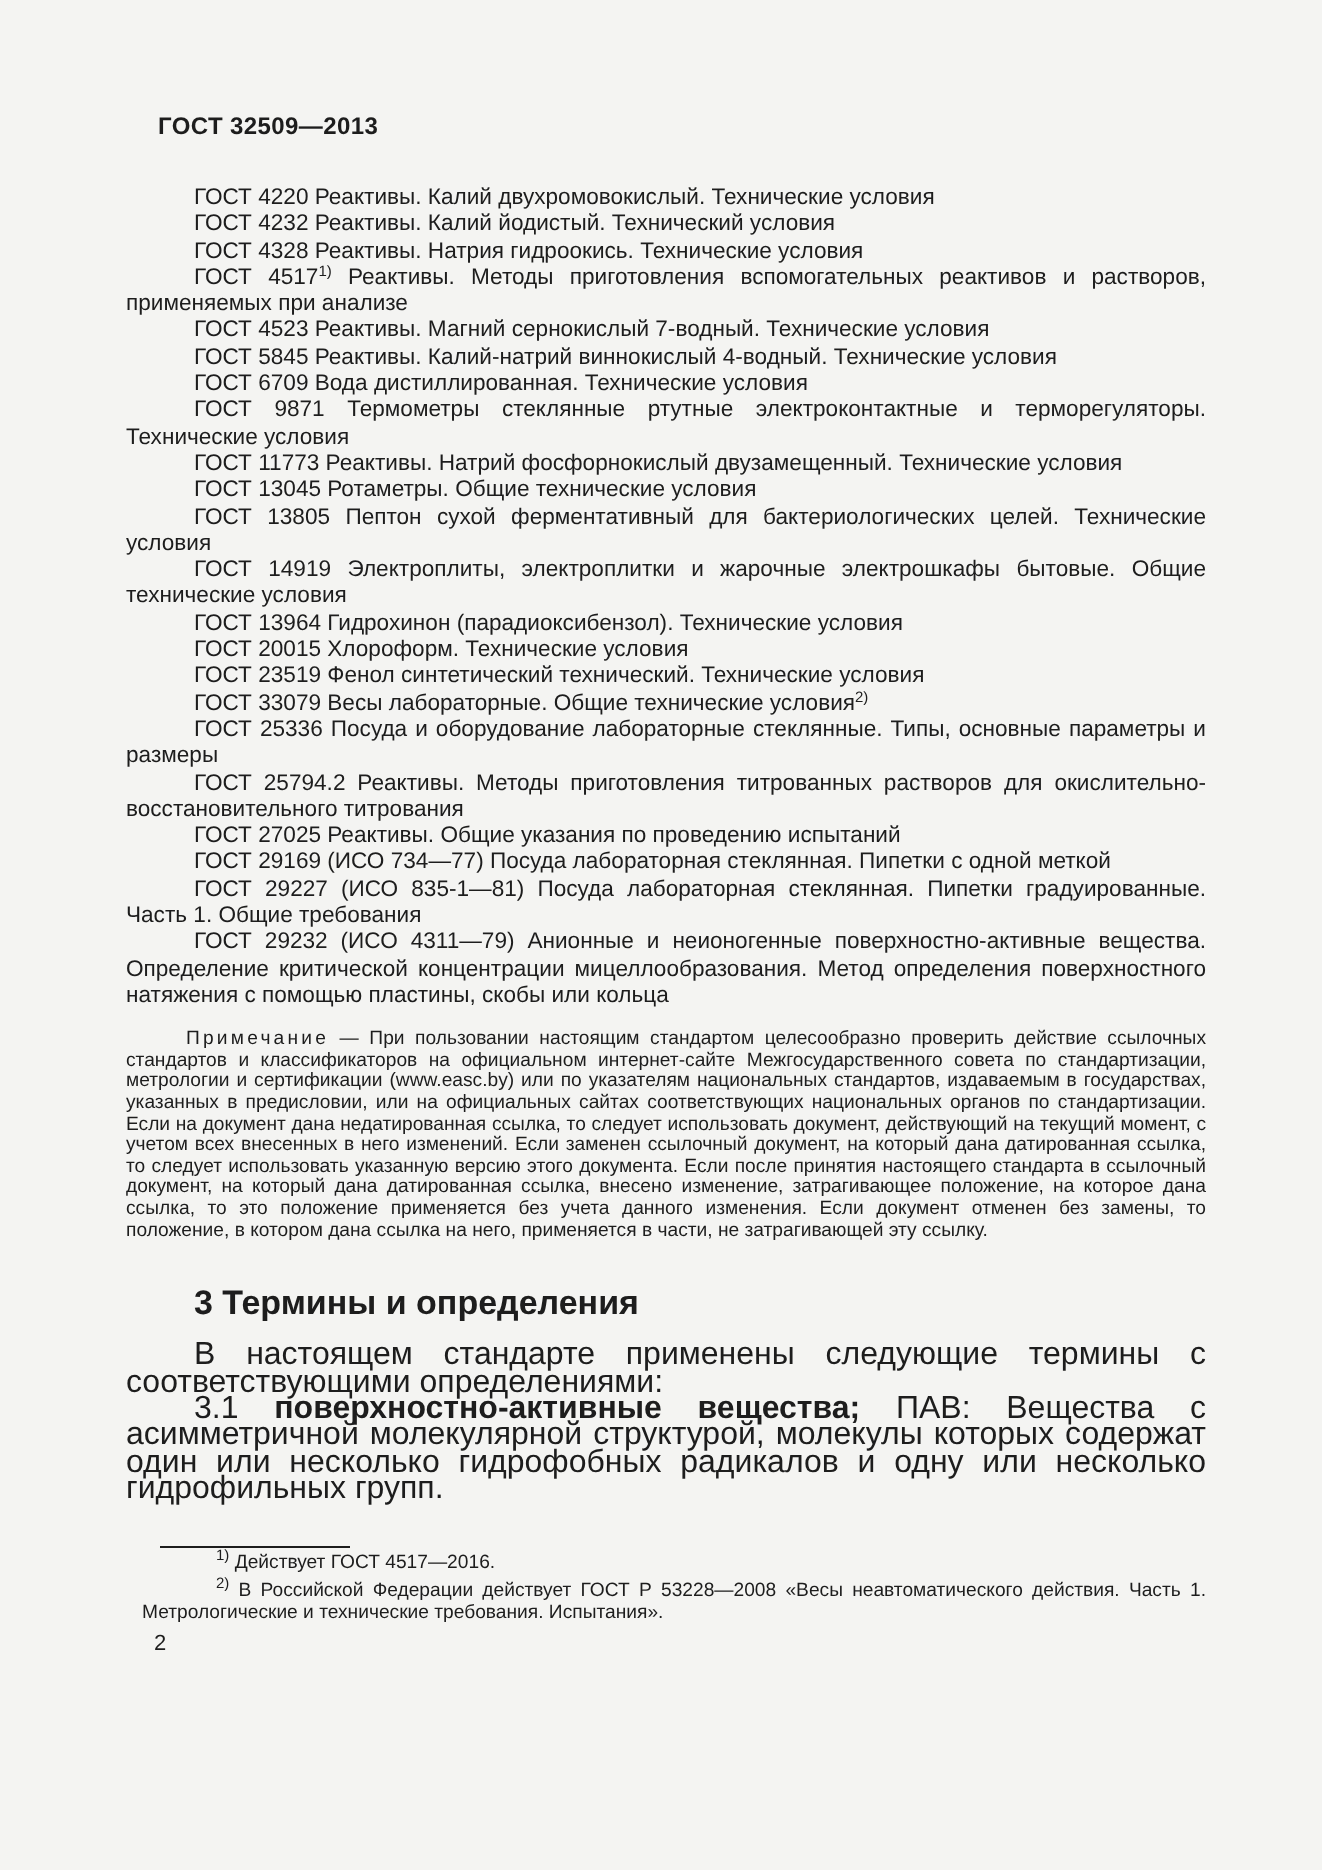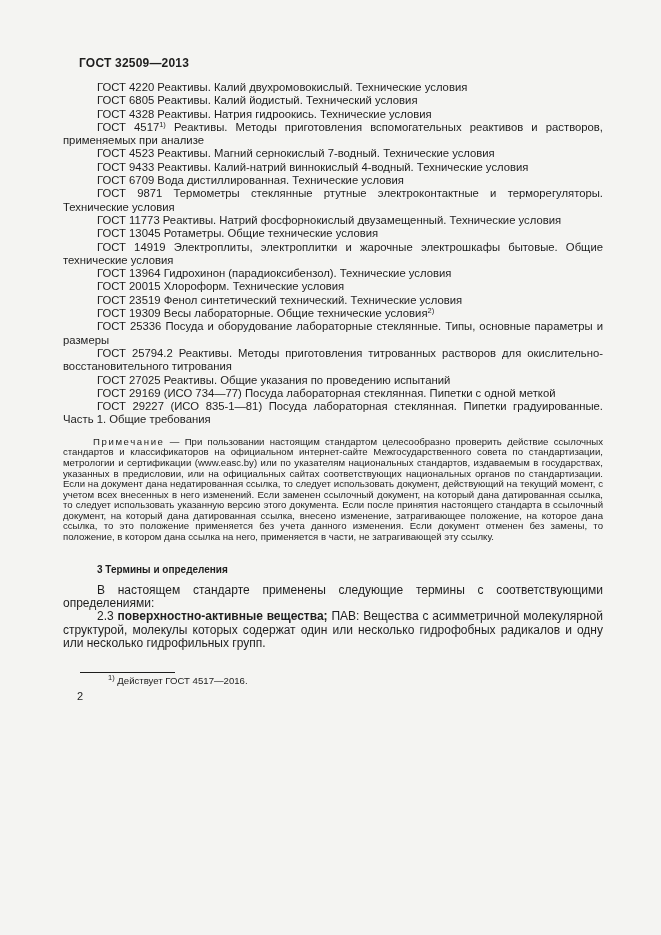--- a/index.html
+++ b/index.html
@@ -17,21 +17,21 @@
     width: 661px;
     height: 935px;
     padding: 56px 58px 16px 63px;
   }
   .running-header {
     font-size: 12px;
     font-weight: bold;
     letter-spacing: .2px;
     margin-left: 16px;
   }
-  .refs { margin-top: 11px; }
+  .refs { margin-top: 23px; }
   .refs p {
     margin: 0;
     font-size: 11.3px;
     line-height: 13.3px;
     text-align: justify;
     text-indent: 34px;
   }
   sup {
     font-size: 7.5px;
     line-height: 0;
@@ -40,27 +40,27 @@
   .note {
     margin-top: 10px;
     font-size: 9.6px;
     line-height: 10.6px;
     text-align: justify;
     text-indent: 30px;
   }
   .note-label { letter-spacing: 1.6px; }
   .section-heading {
     margin: 21px 0 9px 0;
-    font-size: 10px;
+    font-size: 17px;
     font-weight: bold;
     text-indent: 34px;
   }
   .body-par {
     margin: 0;
-    font-size: 12px;
+    font-size: 16px;
     line-height: 13.4px;
     text-align: justify;
     text-indent: 34px;
   }
   .footnotes {
     margin-top: 21px;
     margin-left: 8px;
     font-size: 9.6px;
     line-height: 10.6px;
   }
@@ -84,51 +84,54 @@
 </style>
 </head>
 <body>
 
 <div class="page">
 
   <div class="running-header">ГОСТ 32509—2013</div>
 
   <div class="refs">
     <p>ГОСТ 4220 Реактивы. Калий двухромовокислый. Технические условия</p>
-    <p>ГОСТ 6805 Реактивы. Калий йодистый. Технический условия</p>
+    <p>ГОСТ 4232 Реактивы. Калий йодистый. Технический условия</p>
     <p>ГОСТ 4328 Реактивы. Натрия гидроокись. Технические условия</p>
     <p><span>ГОСТ 4517</span><sup>1)</sup><span> Реактивы. Методы приготовления вспомогательных реактивов и растворов, применяемых при анализе</span></p>
     <p>ГОСТ 4523 Реактивы. Магний сернокислый 7-водный. Технические условия</p>
-    <p>ГОСТ 9433 Реактивы. Калий-натрий виннокислый 4-водный. Технические условия</p>
+    <p>ГОСТ 5845 Реактивы. Калий-натрий виннокислый 4-водный. Технические условия</p>
     <p>ГОСТ 6709 Вода дистиллированная. Технические условия</p>
     <p>ГОСТ 9871 Термометры стеклянные ртутные электроконтактные и терморегуляторы. Технические условия</p>
     <p>ГОСТ 11773 Реактивы. Натрий фосфорнокислый двузамещенный. Технические условия</p>
     <p>ГОСТ 13045 Ротаметры. Общие технические условия</p>
+    <p>ГОСТ 13805 Пептон сухой ферментативный для бактериологических целей. Технические условия</p>
     <p>ГОСТ 14919 Электроплиты, электроплитки и жарочные электрошкафы бытовые. Общие технические условия</p>
     <p>ГОСТ 13964 Гидрохинон (парадиоксибензол). Технические условия</p>
     <p>ГОСТ 20015 Хлороформ. Технические условия</p>
     <p>ГОСТ 23519 Фенол синтетический технический. Технические условия</p>
-    <p><span>ГОСТ 19309 Весы лабораторные. Общие технические условия</span><sup>2)</sup><span></span></p>
+    <p><span>ГОСТ 33079 Весы лабораторные. Общие технические условия</span><sup>2)</sup><span></span></p>
     <p>ГОСТ 25336 Посуда и оборудование лабораторные стеклянные. Типы, основные параметры и размеры</p>
     <p>ГОСТ 25794.2 Реактивы. Методы приготовления титрованных растворов для окислительно-восстановительного титрования</p>
     <p>ГОСТ 27025 Реактивы. Общие указания по проведению испытаний</p>
     <p>ГОСТ 29169 (ИСО 734—77) Посуда лабораторная стеклянная. Пипетки с одной меткой</p>
     <p>ГОСТ 29227 (ИСО 835-1—81) Посуда лабораторная стеклянная. Пипетки градуированные. Часть 1. Общие требования</p>
+    <p>ГОСТ 29232 (ИСО 4311—79) Анионные и неионогенные поверхностно-активные вещества. Определение критической концентрации мицеллообразования. Метод определения поверхностного натяжения с помощью пластины, скобы или кольца</p>
   </div>
 
   <div class="note">
     <span class="note-label">Примечание</span><span> — При пользовании настоящим стандартом целесообразно проверить действие ссылочных стандартов и классификаторов на официальном интернет-сайте Межгосударственного совета по стандартизации, метрологии и сертификации (www.easc.by) или по указателям национальных стандартов, издаваемым в государствах, указанных в предисловии, или на официальных сайтах соответствующих национальных органов по стандартизации. Если на документ дана недатированная ссылка, то следует использовать документ, действующий на текущий момент, с учетом всех внесенных в него изменений. Если заменен ссылочный документ, на который дана датированная ссылка, то следует использовать указанную версию этого документа. Если после принятия настоящего стандарта в ссылочный документ, на который дана датированная ссылка, внесено изменение, затрагивающее положение, на которое дана ссылка, то это положение применяется без учета данного изменения. Если документ отменен без замены, то положение, в котором дана ссылка на него, применяется в части, не затрагивающей эту ссылку.</span>
   </div>
 
   <h2 class="section-heading">3 Термины и определения</h2>
 
   <p class="body-par">В настоящем стандарте применены следующие термины с соответствующими определениями:</p>
 
-  <p class="body-par"><span>2.3 </span><b>поверхностно-активные вещества;</b><span> ПАВ: Вещества с асимметричной молекулярной структурой, молекулы которых содержат один или несколько гидрофобных радикалов и одну или несколько гидрофильных групп.</span></p>
+  <p class="body-par"><span>3.1 </span><b>поверхностно-активные вещества;</b><span> ПАВ: Вещества с асимметричной молекулярной структурой, молекулы которых содержат один или несколько гидрофобных радикалов и одну или несколько гидрофильных групп.</span></p>
 
   <div class="footnotes">
     <div class="fn-rule"></div>
     <p><sup>1)</sup><span> Действует ГОСТ 4517—2016.</span></p>
+    <p><sup>2)</sup><span> В Российской Федерации действует ГОСТ Р 53228—2008 «Весы неавтоматического действия. Часть 1. Метрологические и технические требования. Испытания».</span></p>
   </div>
 
   <div class="page-number">2</div>
 
 </div>
 
 </body></html>

